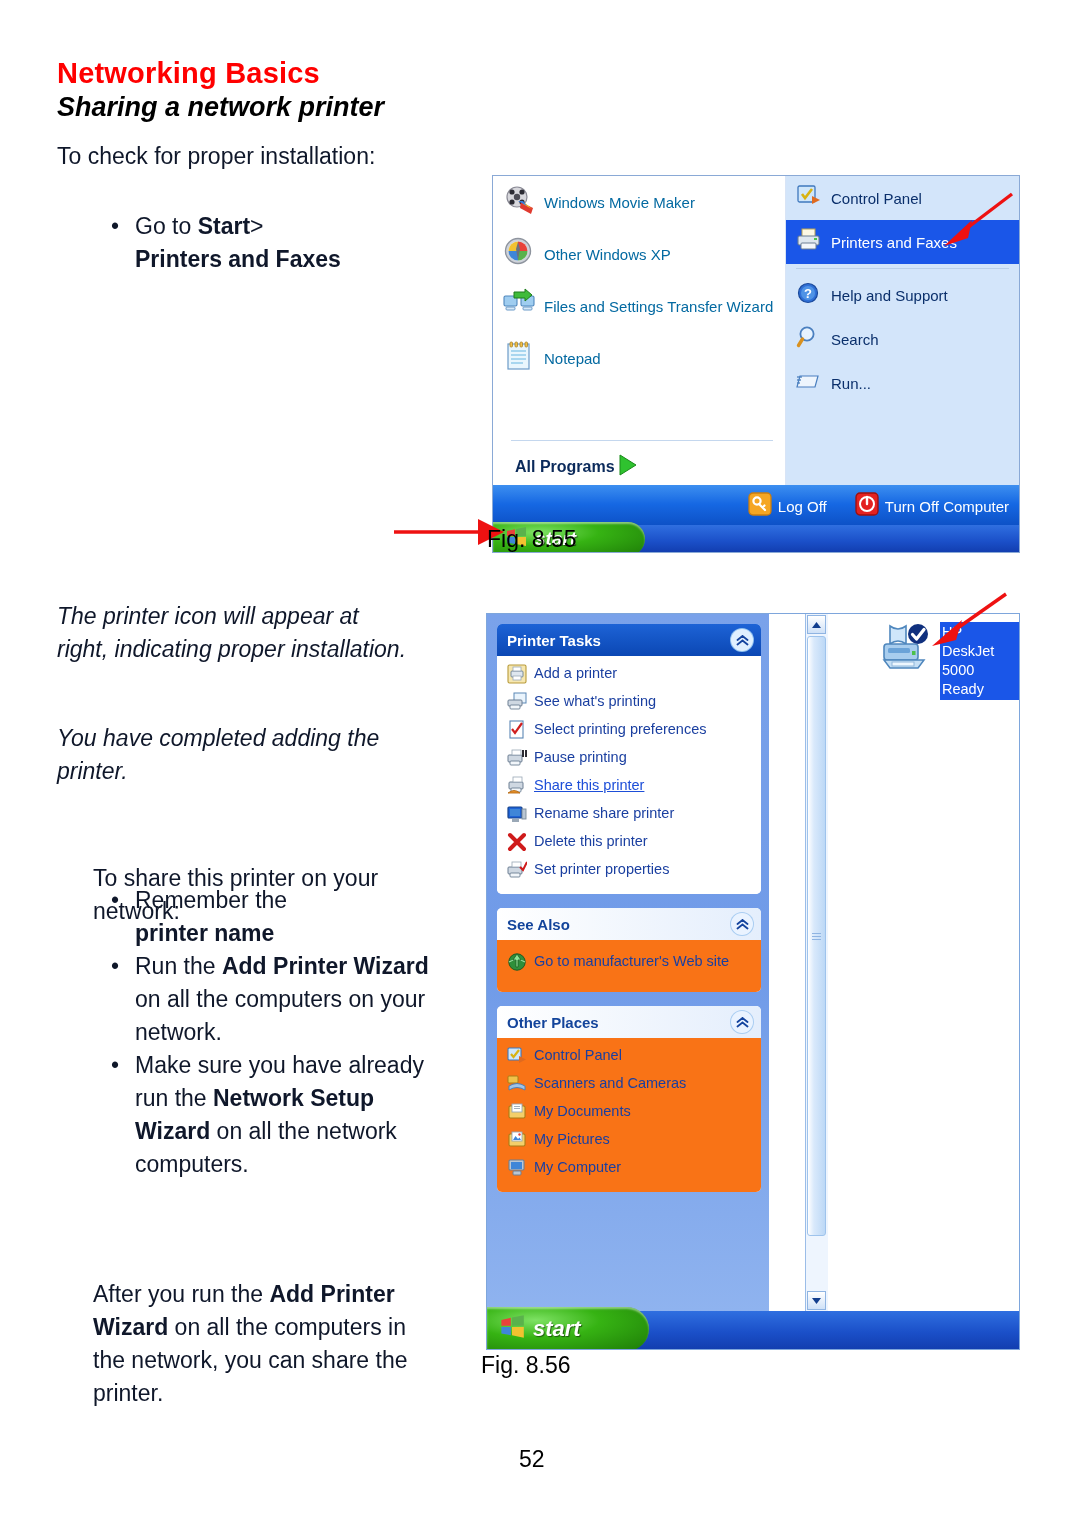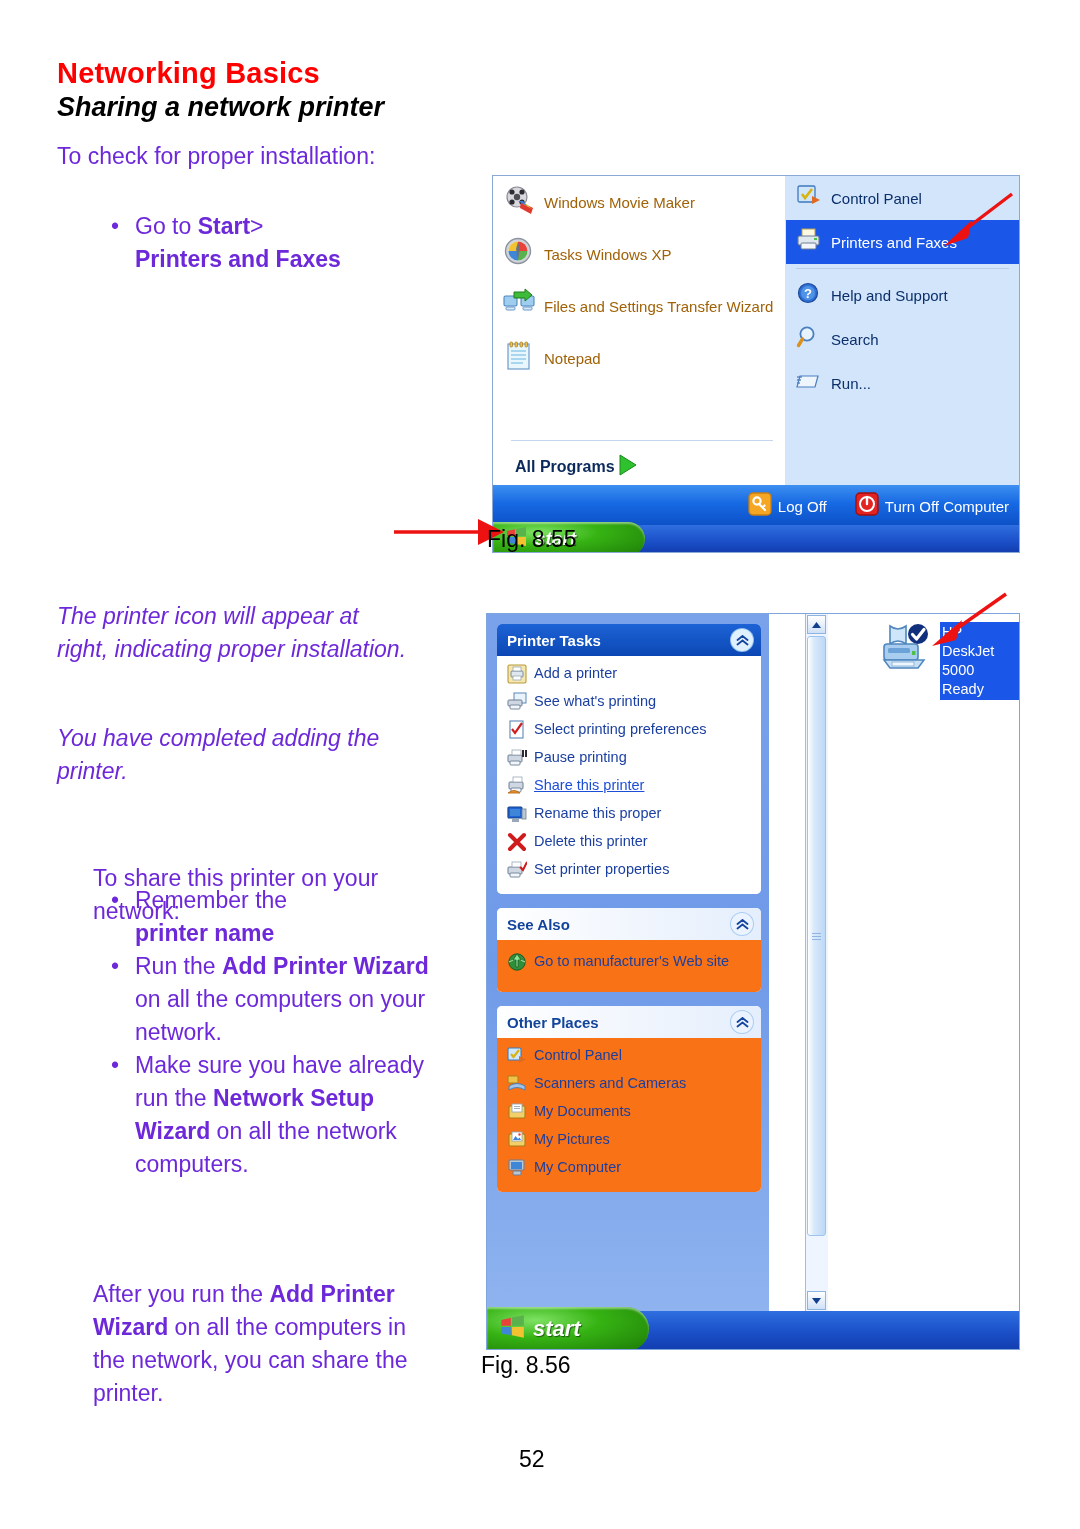--- a/index.html
+++ b/index.html
@@ -14,42 +14,42 @@
   .h-red{
     position:absolute;left:57px;top:57px;
     font-size:29px;font-weight:bold;color:#ff0000;letter-spacing:.2px;
   }
   .h-ital{
     position:absolute;left:57px;top:92px;
     font-size:27px;font-weight:bold;font-style:italic;color:#000;
   }
 
   
-  .lcol{position:absolute;left:57px;width:400px;color:#6d28d9;}
+  .lcol{position:absolute;left:57px;width:400px;color:#0f172a;}
   .ptext{font-size:23px;line-height:33px;}
   .ital{font-style:italic;}
   .bold{font-weight:bold;}
   ul.bl{list-style:none;margin:0;padding:0;}
   ul.bl li{position:relative;padding-left:30px;margin:0;font-size:23px;line-height:33px;}
   ul.bl li:before{content:"\2022";position:absolute;left:6px;top:0;font-size:23px;}
 
   
   .cap{position:absolute;font-size:23px;color:#000;}
 
   
   .shot{position:absolute;overflow:hidden;}
 
   
   #fig55{left:492px;top:175px;width:528px;height:378px;
          border:1px solid #8aa9d6;background:#ffffff;box-sizing:border-box;}
   #fig55 .menu-body{position:absolute;left:0;top:0;right:0;height:309px;display:flex;}
   #fig55 .col-left{width:292px;background:#ffffff;position:relative;border-right:1px solid #d8e4f6;}
   #fig55 .col-right{flex:1;background:#d3e5fa;position:relative;}
   .mi{display:flex;align-items:center;gap:9px;padding:0 10px;height:52px;box-sizing:border-box;}
-  .mi .lbl{font-size:15px;color:#a16207;line-height:17px;}
+  .mi .lbl{font-size:15px;color:#0369a1;line-height:17px;}
   .col-right .mi{height:44px;}
   .col-right .mi .lbl{font-size:15px;color:#0a2f6b;}
   .mi.sel{background:#1a56e8;}
   .mi.sel .lbl{color:#ffffff;}
   .sep{height:1px;background:#b9cfe9;margin:4px 10px;}
   .allprog{position:absolute;left:0;bottom:4px;width:292px;display:flex;align-items:center;gap:0;padding-left:22px;box-sizing:border-box;}
   .allprog .lbl{font-size:16px;font-weight:bold;color:#0b2a5b;}
   .hr-left{position:absolute;left:18px;right:12px;bottom:44px;height:1px;background:#c4d7ee;}
   #fig55 .bluebar{
     position:absolute;left:0;right:0;top:309px;height:42px;
@@ -211,21 +211,21 @@
             <svg width="32" height="32" viewBox="0 0 32 32">
               <circle cx="15" cy="15" r="12.5" fill="#cfd3da" stroke="#8e949e" stroke-width="1.4"></circle>
               <circle cx="15" cy="15" r="9.5" fill="#ffffff"></circle>
               <path d="M15 5.5 A9.5 9.5 0 0 1 24.5 15 L15 15 Z" fill="#e8423a"></path>
               <path d="M24.5 15 A9.5 9.5 0 0 1 15 24.5 L15 15 Z" fill="#5ab24c"></path>
               <path d="M15 24.5 A9.5 9.5 0 0 1 5.5 15 L15 15 Z" fill="#3f86d8"></path>
               <path d="M5.5 15 A9.5 9.5 0 0 1 15 5.5 L15 15 Z" fill="#f2c230"></path>
               <path d="M15 6 L17 13 L15 24 L13 13 Z" fill="#6c737d"></path>
             </svg>
           </span>
-          <span class="lbl">Tasks Windows XP</span>
+          <span class="lbl">Other Windows XP</span>
         </div>
 
         <div class="mi">
           <span class="ic">
             <svg width="32" height="32" viewBox="0 0 32 32">
               <rect x="1" y="8" width="13" height="10" rx="1.5" fill="#9fcdf0" stroke="#4f87bd" stroke-width="1.1"></rect>
               <rect x="3" y="19" width="9" height="3" rx="1" fill="#d7e9f8" stroke="#6d9cc9" stroke-width="1"></rect>
               <rect x="18" y="8" width="13" height="10" rx="1.5" fill="#9fcdf0" stroke="#4f87bd" stroke-width="1.1"></rect>
               <rect x="20" y="19" width="9" height="3" rx="1" fill="#d7e9f8" stroke="#6d9cc9" stroke-width="1"></rect>
               <path d="M11 4 L22 4 L22 1 L29 7 L22 13 L22 10 L11 10 Z" fill="#3fbb3a" stroke="#1f7d1c" stroke-width="1"></path>
@@ -458,21 +458,21 @@
 
             <div class="row">
               <span class="ic">
                 <svg width="20" height="20" viewBox="0 0 20 20">
                   <rect x="1" y="3" width="14" height="11" rx="1" fill="#1e63d6" stroke="#15428c" stroke-width="1.2"></rect>
                   <rect x="3" y="5" width="10" height="7" fill="#3f86d8"></rect>
                   <rect x="15" y="5" width="4" height="10" fill="#b9c6d4" stroke="#7b8a99" stroke-width=".9"></rect>
                   <rect x="5" y="15" width="7" height="3" fill="#9aa8b6"></rect>
                 </svg>
               </span>
-              <span class="lbl">Rename this  proper</span>
+              <span class="lbl">Rename share  printer</span>
             </div>
 
             <div class="row">
               <span class="ic">
                 <svg width="20" height="20" viewBox="0 0 20 20">
                   <path d="M3 3 L17 17 M17 3 L3 17" stroke="#cf1b1b" stroke-width="4" stroke-linecap="round"></path>
                 </svg>
               </span>
               <span class="lbl">Delete this printer</span>
             </div>

